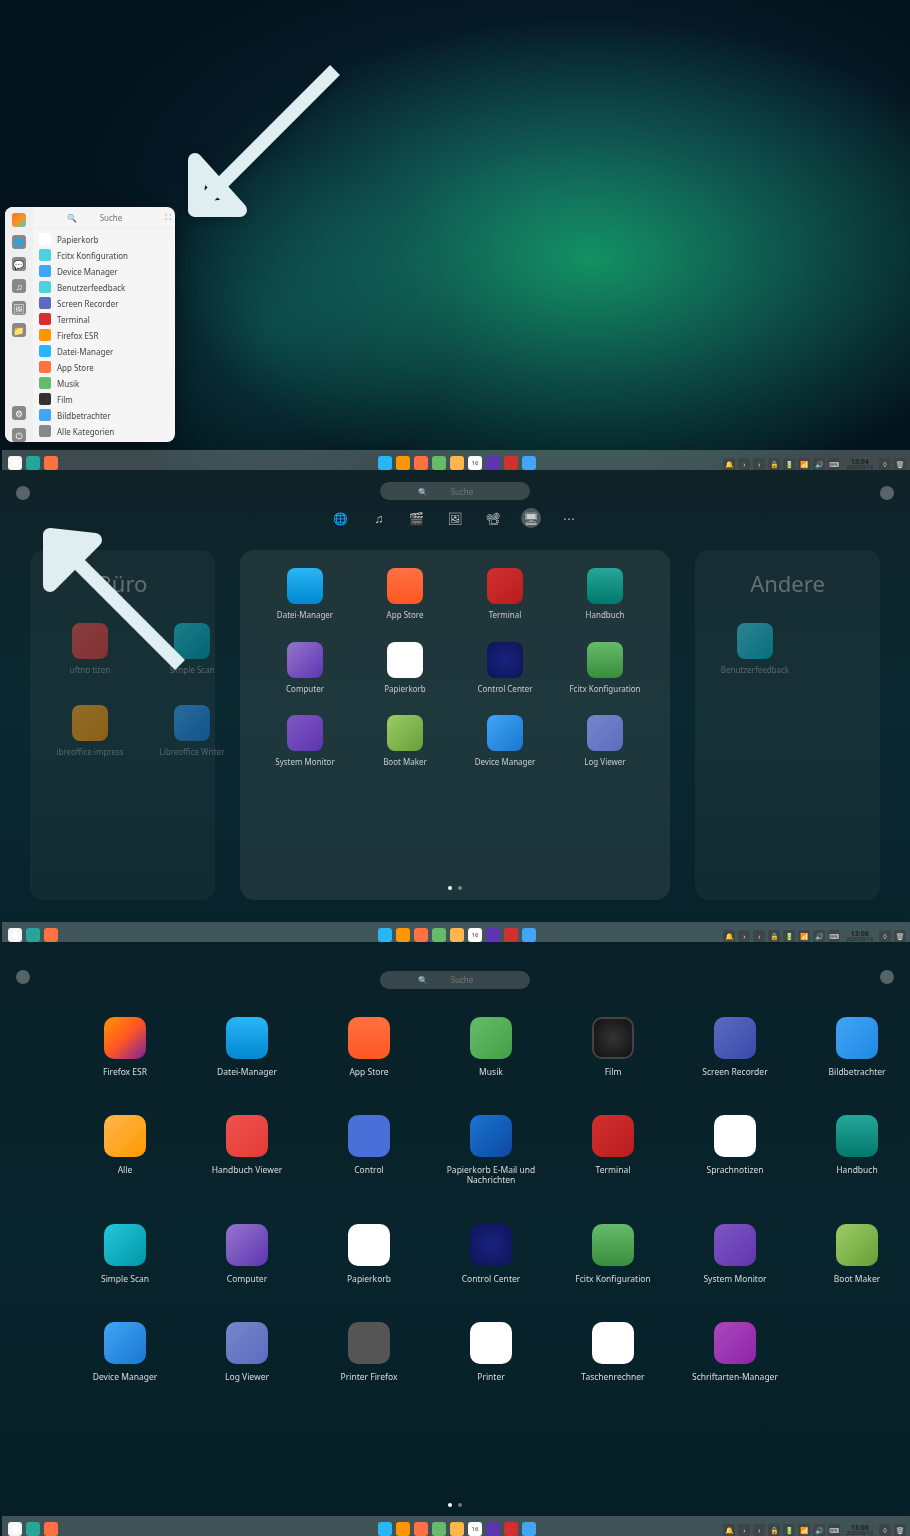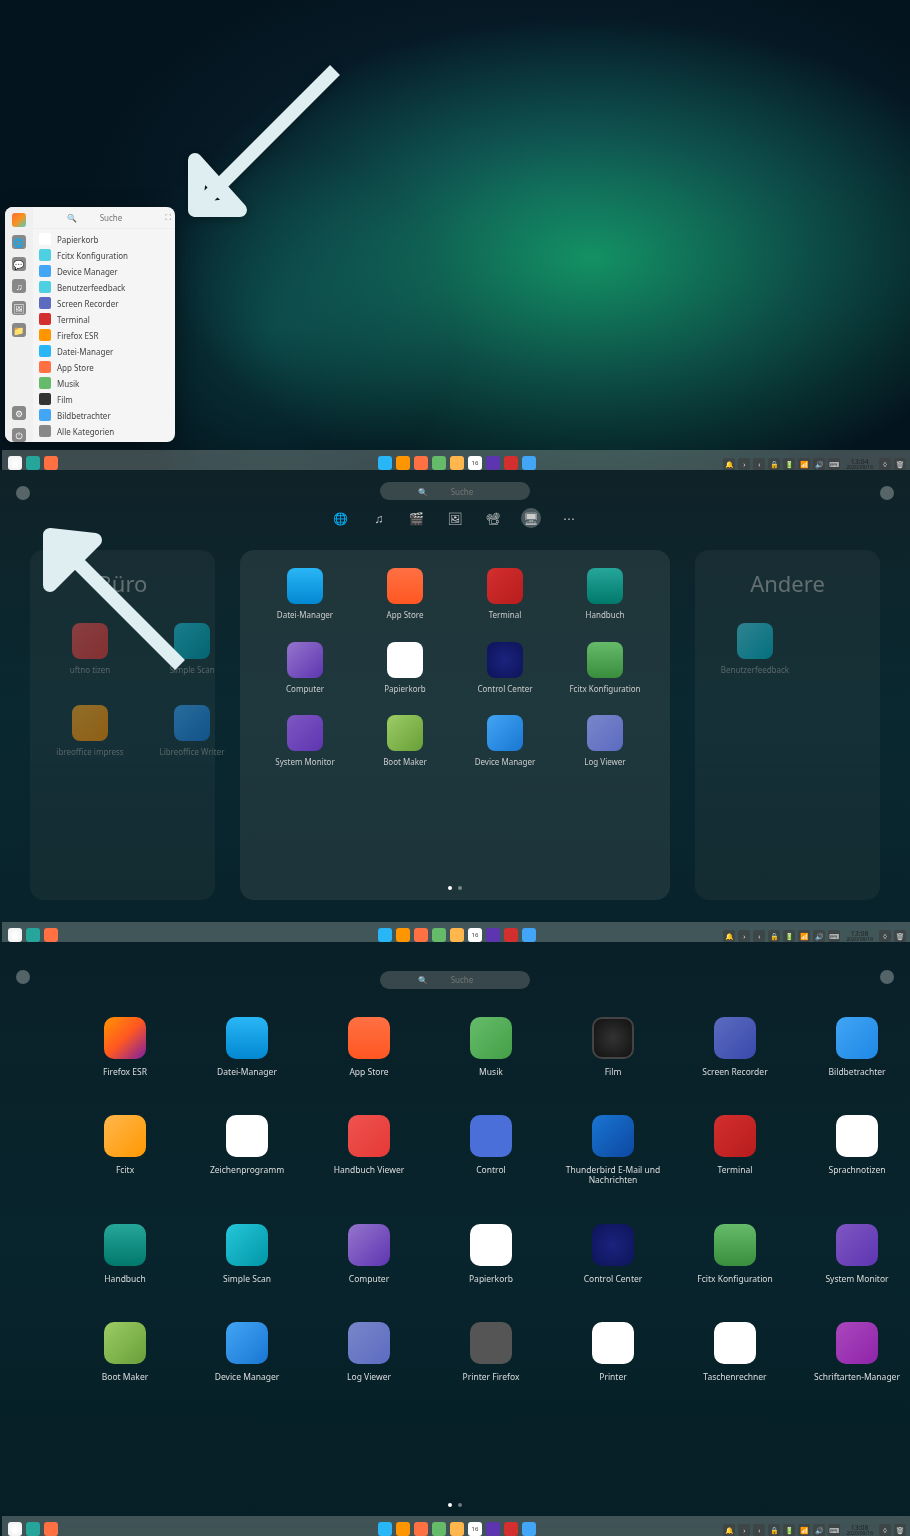--- a/index.html
+++ b/index.html
@@ -26,21 +26,21 @@
 .launcher-item .licon{width:12px;height:12px;border-radius:2px;flex-shrink:0}
 .expand-btn{position:absolute;top:4px;right:4px;font-size:8px;color:#888;cursor:pointer}
 
 .taskbar{position:absolute;bottom:0;left:2px;width:100%;height:20px;background:rgba(200,210,200,0.3);backdrop-filter:blur(10px);display:flex;align-items:flex-end;padding:0 6px}
 .tb-left{display:flex;gap:4px;align-items:center}
 .tb-center{position:absolute;left:50%;transform:translateX(-50%);display:flex;gap:4px;align-items:center}
 .tb-right{margin-left:auto;display:flex;gap:3px;align-items:center}
 .tb-icon{width:14px;height:14px;border-radius:3px;cursor:pointer;display:flex;align-items:center;justify-content:center;font-size:8px;color:#fff}
 .tb-tray{width:12px;height:12px;background:rgba(60,60,60,0.6);border-radius:2px;font-size:7px;display:flex;align-items:center;justify-content:center;color:#ddd;cursor:pointer}
 .tb-clock{font-size:7px;color:#222;text-align:center;line-height:1;padding:0 3px}
-.tb-clock .time{font-weight:400}
+.tb-clock .time{font-weight:700}
 .tb-clock .date{font-size:5px}
 
 
 .panel2{position:absolute;top:470px;left:0;width:910px;height:472px;background:linear-gradient(180deg,#0f2228 0%,#0a2830 50%,#08222a 100%)}
 .arrow2{position:absolute;top:515px;left:30px;width:180px;height:180px;z-index:5}
 .p2-top{position:absolute;top:0;width:100%;height:70px;display:flex;flex-direction:column;align-items:center;justify-content:center;gap:8px}
 .p2-search{width:150px;height:18px;background:rgba(100,110,110,0.5);border-radius:9px;display:flex;align-items:center;justify-content:center;font-size:8px;color:#ccc;gap:4px}
 .p2-search input{background:transparent;border:none;width:60px;font-size:8px;color:#ccc;text-align:center;outline:none}
 .p2-cats{display:flex;gap:18px;align-items:center}
 .p2-cat{width:20px;height:20px;display:flex;align-items:center;justify-content:center;color:#ccc;cursor:pointer;font-size:12px}
@@ -418,37 +418,33 @@
         <div class="p3-app">
           <div class="p3-icon ic-camera"></div>
           <div class="p3-label">Screen Recorder</div>
         </div>
         <div class="p3-app">
           <div class="p3-icon ic-image"></div>
           <div class="p3-label">Bildbetrachter</div>
         </div>
         <div class="p3-app">
           <div class="p3-icon ic-album"></div>
-          <div class="p3-label">Fcitx</div>
-        </div>
-        <div class="p3-app">
-          <div class="p3-icon ic-draw"></div>
-          <div class="p3-label">Zeichenprogramm</div>
+          <div class="p3-label">Alle</div>
         </div>
         <div class="p3-app">
           <div class="p3-icon ic-doc"></div>
           <div class="p3-label">Handbuch Viewer</div>
         </div>
         <div class="p3-app">
           <div class="p3-icon ic-editor"></div>
           <div class="p3-label">Control</div>
         </div>
         <div class="p3-app">
           <div class="p3-icon ic-mail"></div>
-          <div class="p3-label">Thunderbird E-Mail und Nachrichten</div>
+          <div class="p3-label">Papierkorb E-Mail und Nachrichten</div>
         </div>
         <div class="p3-app">
           <div class="p3-icon ic-terminal"></div>
           <div class="p3-label">Terminal</div>
         </div>
         <div class="p3-app">
           <div class="p3-icon ic-voice"></div>
           <div class="p3-label">Sprachnotizen</div>
         </div>
         <div class="p3-app">

